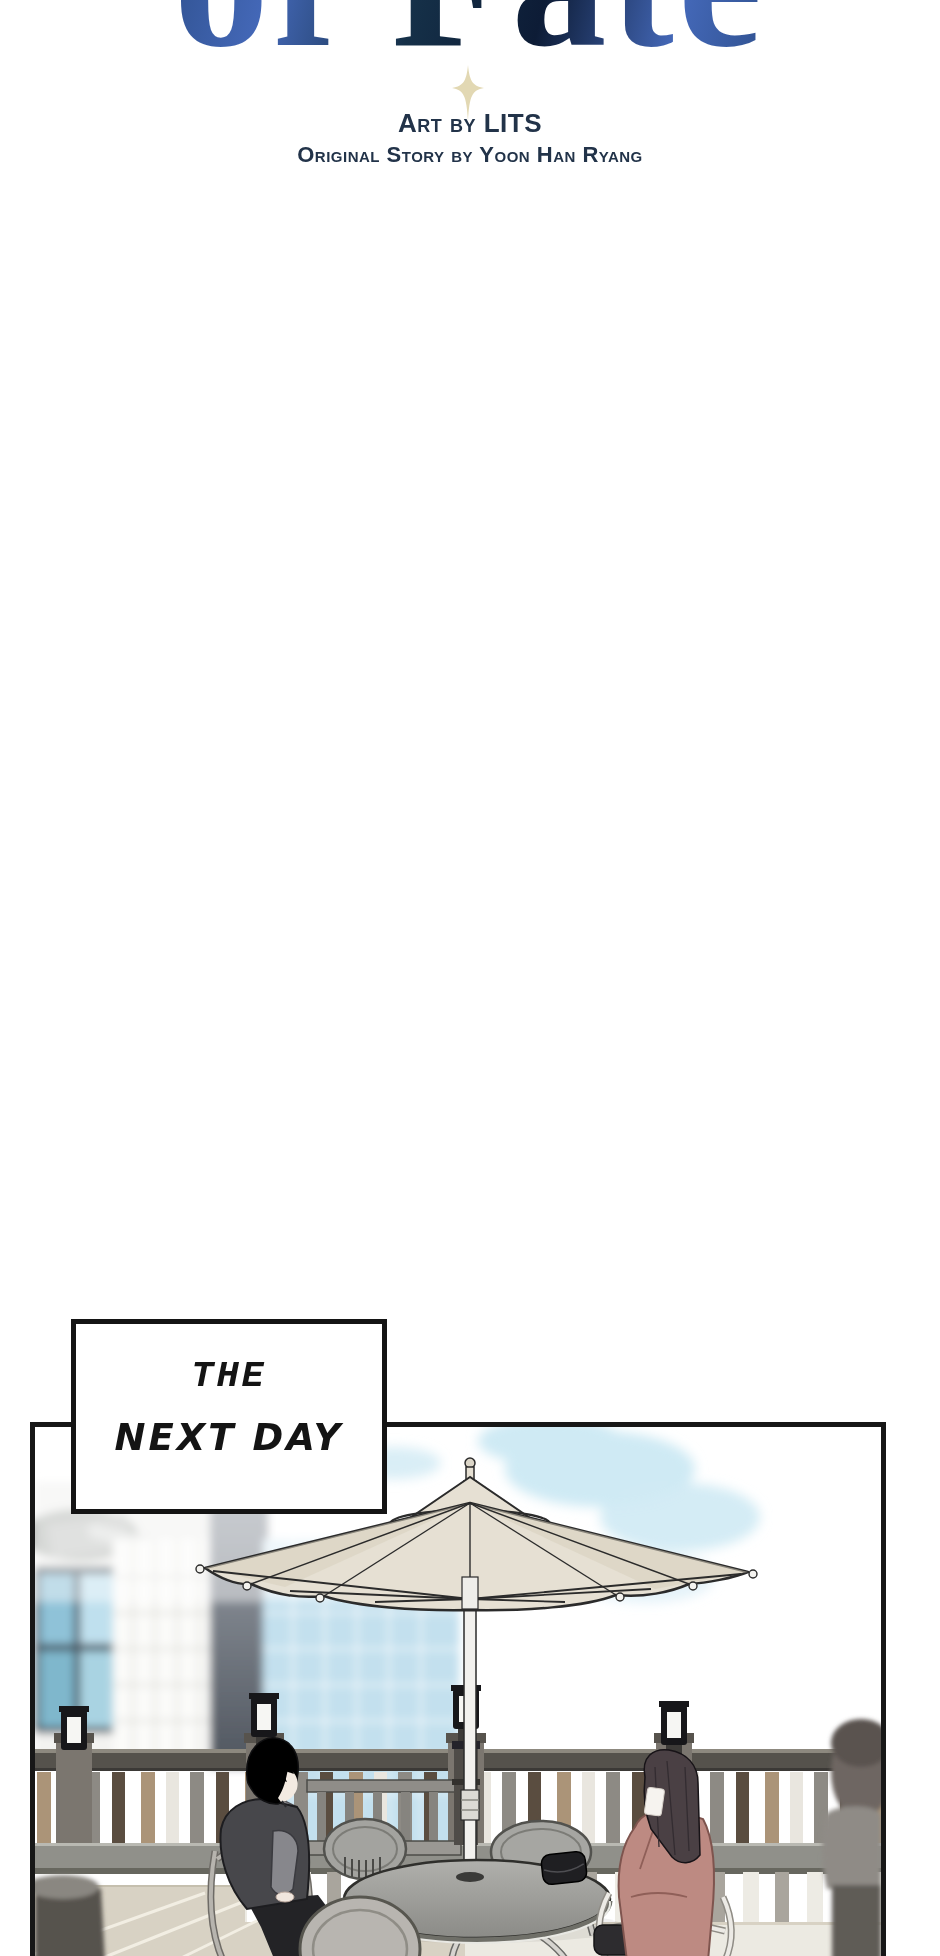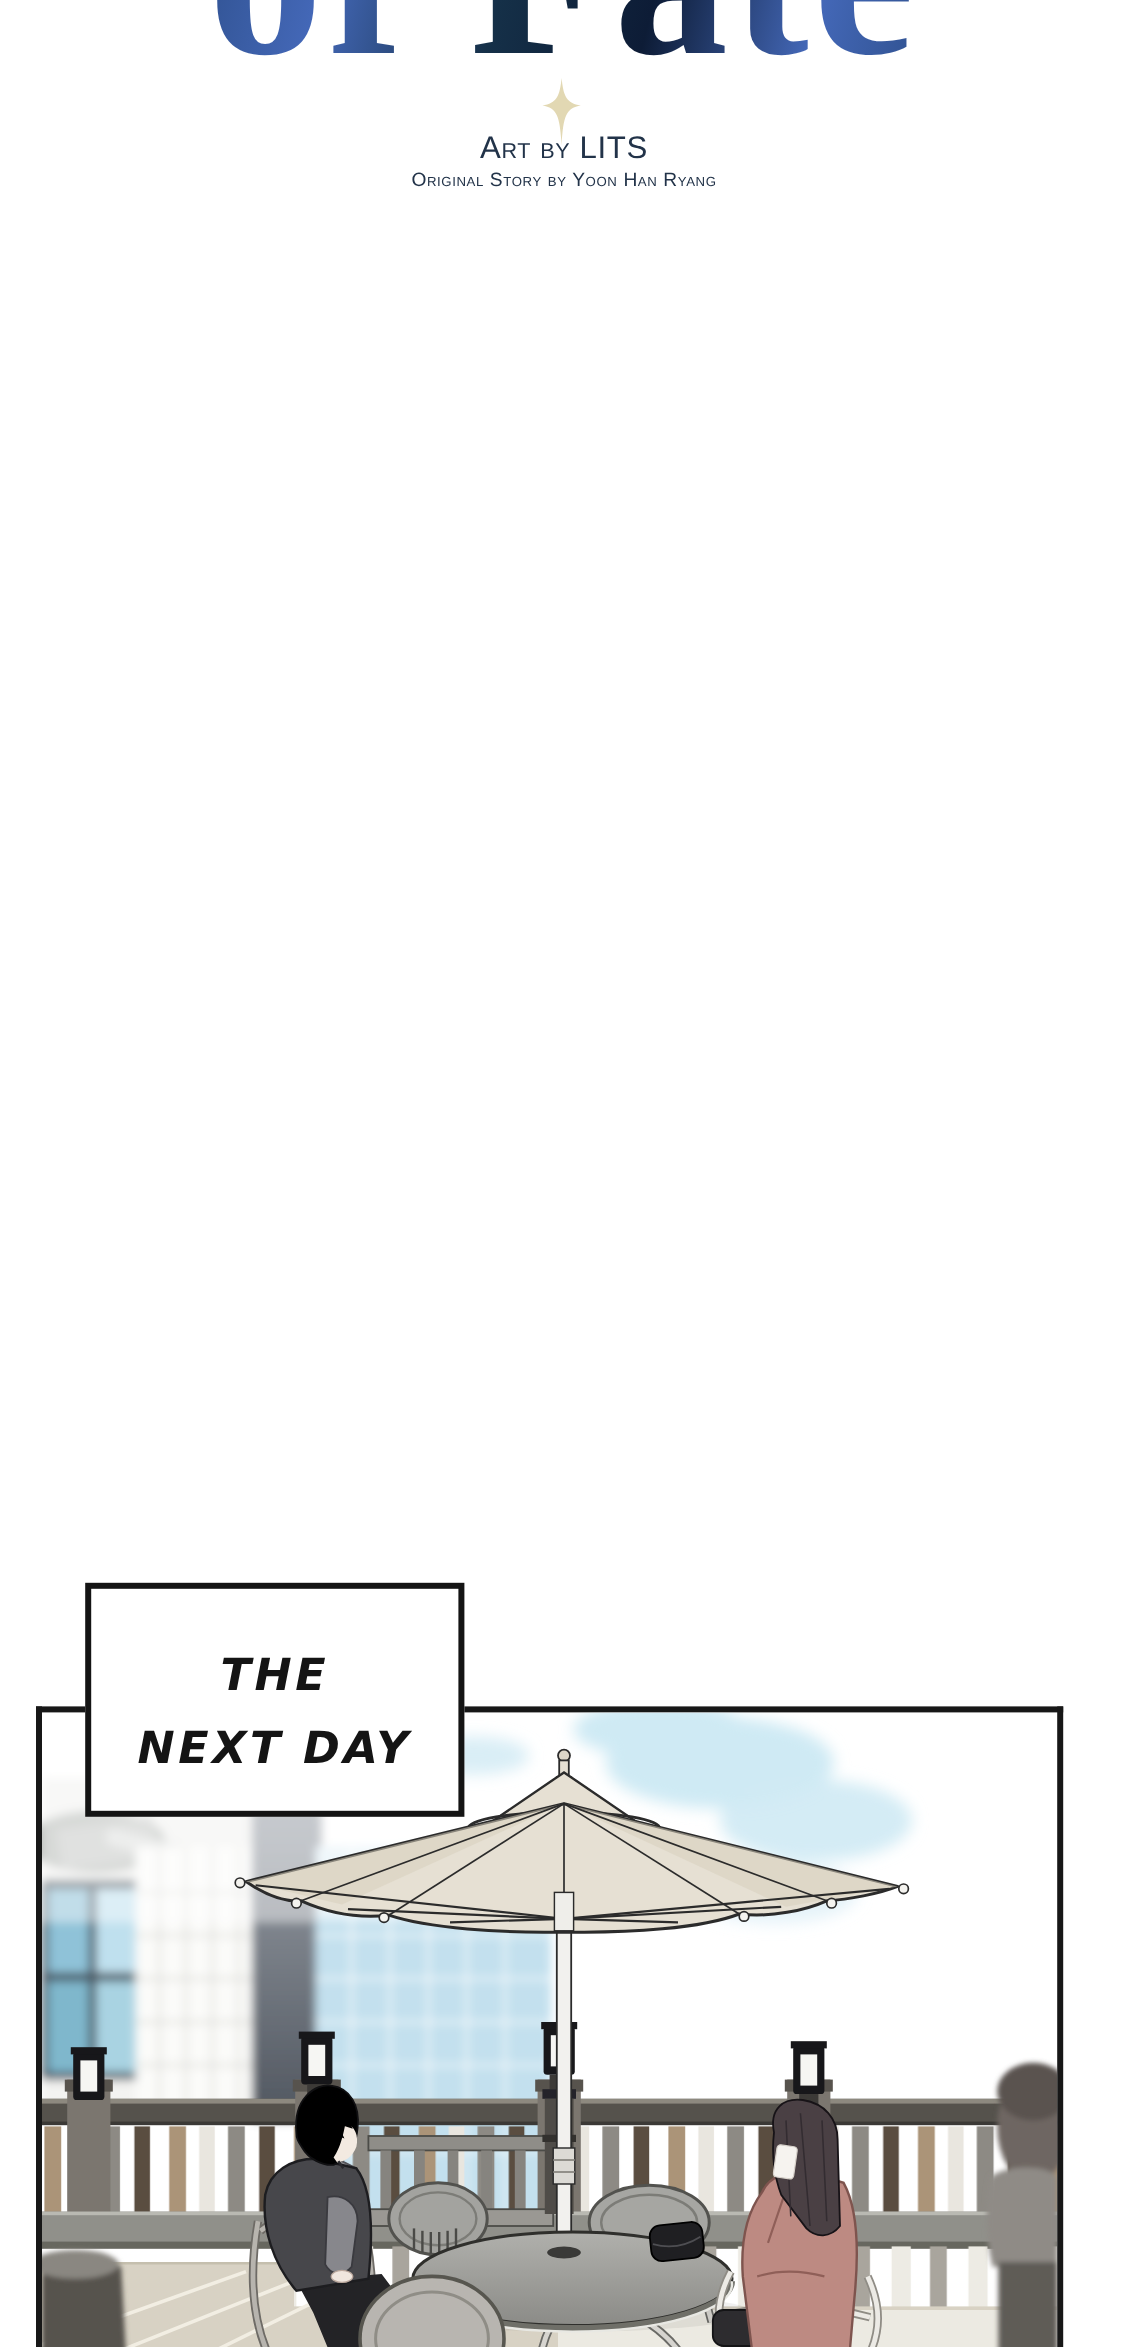--- a/index.html
+++ b/index.html
@@ -6,29 +6,29 @@
   #page{position:relative;width:940px;height:1956px;overflow:hidden;background:var(--pageBg,#fff);
         font-family:"Liberation Sans",sans-serif;}
   
   #title{position:absolute;top:-128px;left:0;width:100%;text-align:center;
          font-family:"Liberation Serif",serif;font-weight:bold;font-size:190px;letter-spacing:4px;
          background:linear-gradient(104deg,var(--titleA) 0%,var(--titleB) 14%,var(--titleC) 30%,
                     var(--titleD) 45%,var(--titleA) 58%,var(--titleC) 72%,var(--titleB) 86%,var(--titleA) 100%);
          -webkit-background-clip:text;background-clip:text;color:transparent;white-space:nowrap;}
   #sparkle{position:absolute;left:444px;top:64px;width:48px;height:58px;opacity:.85;filter:blur(.6px);}
   .credit{position:absolute;left:0;width:100%;text-align:center;color:var(--credit);
-          font-variant-caps:small-caps;font-weight:normal;}
+          font-variant-caps:small-caps;font-weight:bold;}
   #credit1{top:108px;font-size:26px;letter-spacing:.5px;}
-  #credit2{top:142px;font-size:16px;letter-spacing:.5px;}
+  #credit2{top:142px;font-size:22px;letter-spacing:.5px;}
   
   #capbox{position:absolute;left:71px;top:1319px;width:316px;height:195px;box-sizing:border-box;
           border:5px solid var(--ink);background:#fff;z-index:6;text-align:center;}
   .capline{font-family:"DejaVu Sans",sans-serif;font-style:italic;font-weight:bold;
            color:var(--ink);font-size:37px;letter-spacing:3px;line-height:1.0;}
-  #capline1{margin-top:53px;}
+  #capline1{margin-top:34px;font-family:Liberation Mono, monospace;}
   #capline2{margin-top:24px;}
   
   #panel{position:absolute;left:30px;top:1422px;width:856px;height:540px;box-sizing:border-box;
          border:5px solid #171717;border-bottom:none;background:#fff;overflow:hidden;z-index:2;}
   #scene{display:block;}
 </style>
 </head>
 <body>
 
 <div id="page">

